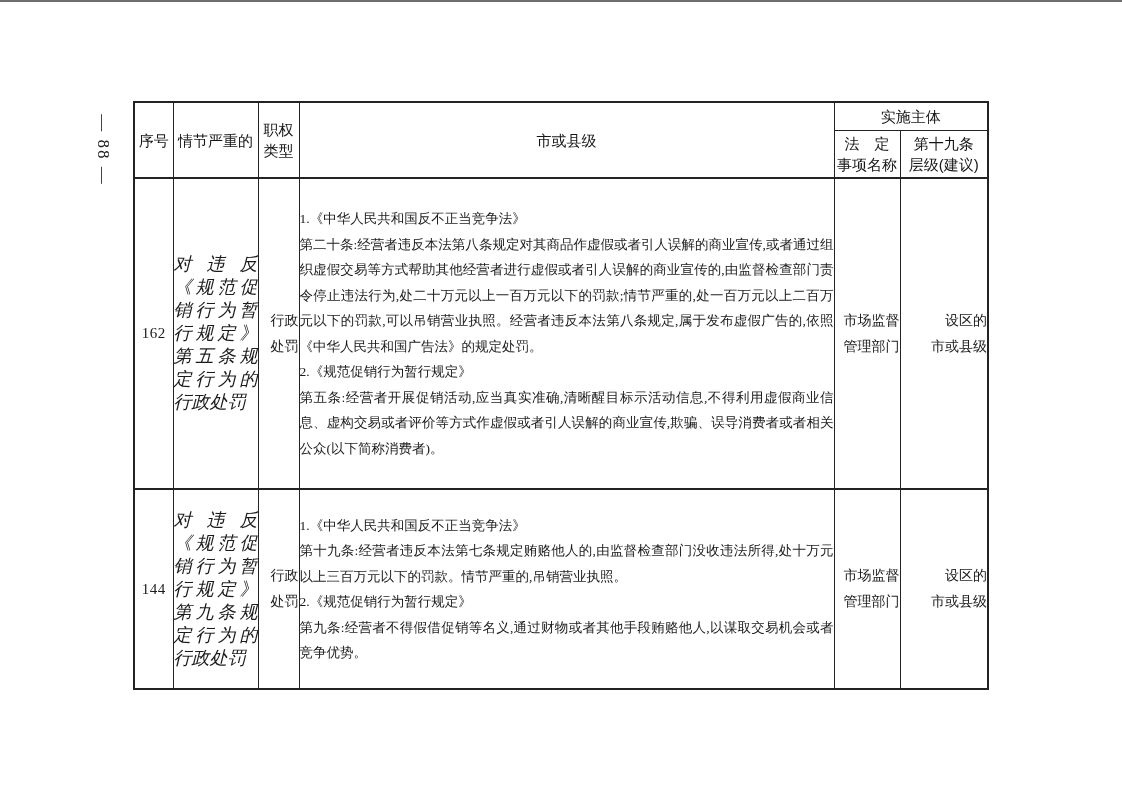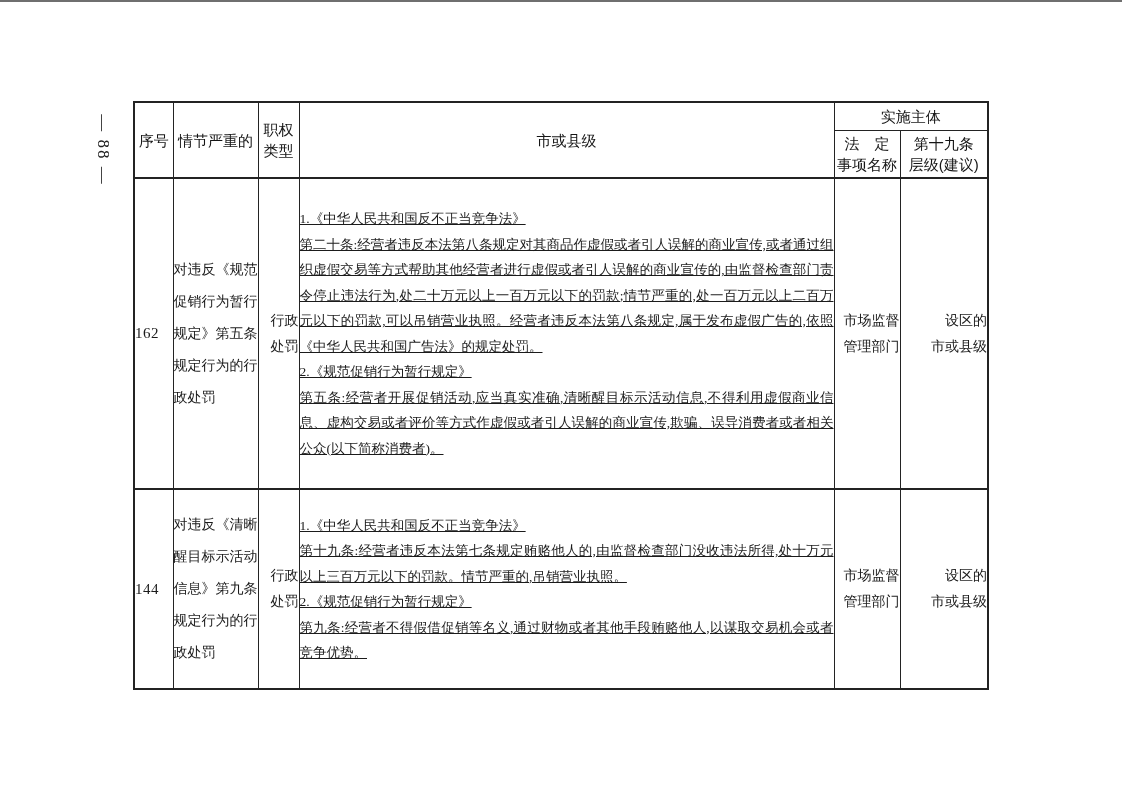--- a/index.html
+++ b/index.html
@@ -44,40 +44,40 @@
   }
   .doc tr.data td { border-top-width: 2px; }
   .hc {
     font-family: "Liberation Sans", "DejaVu Sans", sans-serif;
     font-size: 15px;
     text-align: center;
     white-space: pre-line;
     line-height: 21px;
     color: #151515;
   }
-  .seq { font-size: 15px; text-align: left; letter-spacing: 0.5px; }
+  .seq { font-size: 15px; text-align: center; letter-spacing: 0.5px; }
   .name {
-    font-size: 14px;
-    line-height: 32px;
+    font-size: 18px;
+    line-height: 23px;
     text-align: justify;
     padding: 0 6px;
+    font-style: italic;
   }
   .ptype, .center {
     font-size: 14px;
     line-height: 26px;
     text-align: right;
     white-space: pre-line;
   }
   .basis {
     font-size: 13.5px;
     line-height: 25.5px;
     text-align: justify;
     padding: 0 10px 0 9px;
     white-space: pre-line;
-    text-decoration: underline;
   }
 </style>
 </head>
 <body>
 
 <div class="page-wrap">
   <div class="scan-edge"></div>
 
   <div class="page-number">— 88 —</div>
 
@@ -114,21 +114,21 @@
 第二十条:经营者违反本法第八条规定对其商品作虚假或者引人误解的商业宣传,或者通过组织虚假交易等方式帮助其他经营者进行虚假或者引人误解的商业宣传的,由监督检查部门责令停止违法行为,处二十万元以上一百万元以下的罚款;情节严重的,处一百万元以上二百万元以下的罚款,可以吊销营业执照。经营者违反本法第八条规定,属于发布虚假广告的,依照《中华人民共和国广告法》的规定处罚。
 2.《规范促销行为暂行规定》
 第五条:经营者开展促销活动,应当真实准确,清晰醒目标示活动信息,不得利用虚假商业信息、虚构交易或者评价等方式作虚假或者引人误解的商业宣传,欺骗、误导消费者或者相关公众(以下简称消费者)。</td>
         <td class="center">市场监督
 管理部门</td>
         <td class="center">设区的
 市或县级</td>
       </tr>
       <tr class="data" style="height:200px">
         <td class="seq">144</td>
-        <td class="name">对违反《清晰醒目标示活动信息》第九条规定行为的行政处罚</td>
+        <td class="name">对违反《规范促销行为暂行规定》第九条规定行为的行政处罚</td>
         <td class="ptype">行政
 处罚</td>
         <td class="basis">1.《中华人民共和国反不正当竞争法》
 第十九条:经营者违反本法第七条规定贿赂他人的,由监督检查部门没收违法所得,处十万元以上三百万元以下的罚款。情节严重的,吊销营业执照。
 2.《规范促销行为暂行规定》
 第九条:经营者不得假借促销等名义,通过财物或者其他手段贿赂他人,以谋取交易机会或者竞争优势。</td>
         <td class="center">市场监督
 管理部门</td>
         <td class="center">设区的
 市或县级</td>

